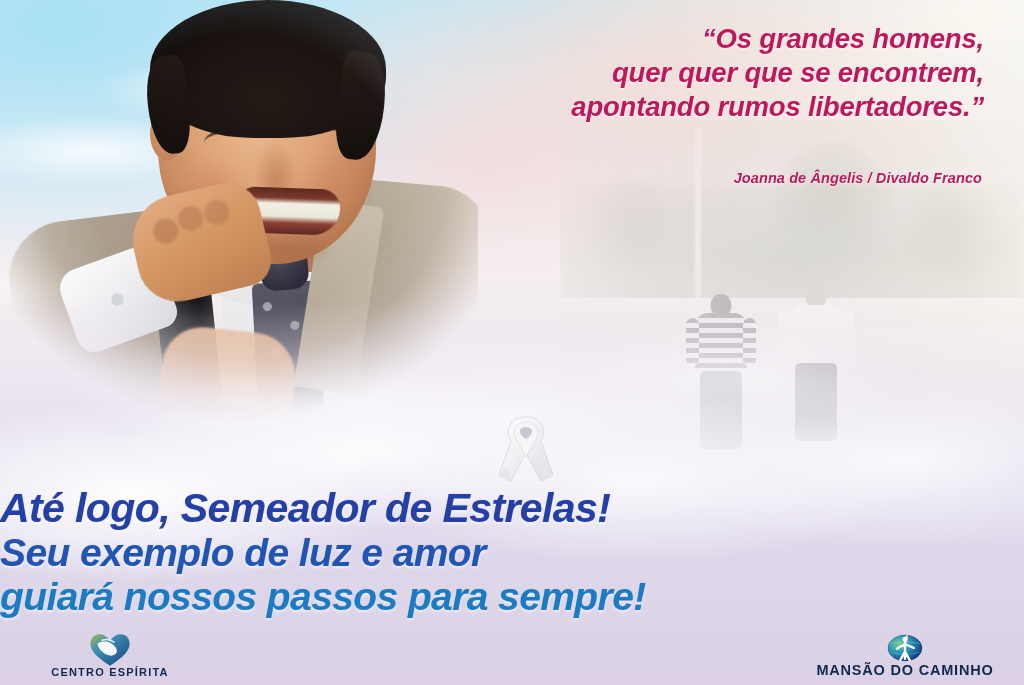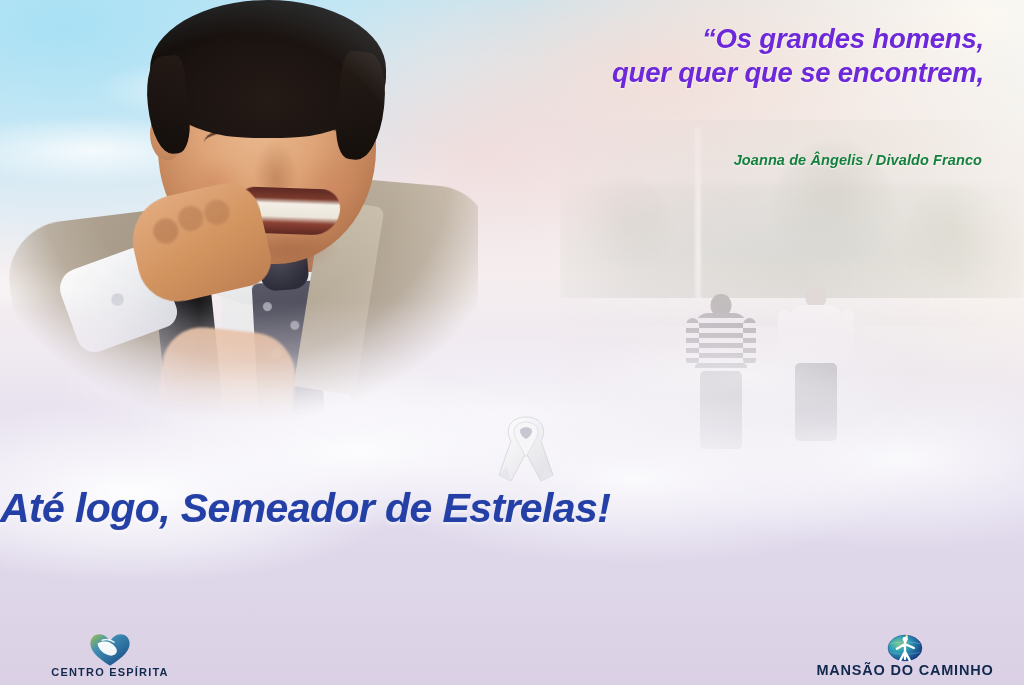--- a/index.html
+++ b/index.html
@@ -292,33 +292,33 @@
     transform: rotate(-6deg);
     border-radius: 3px;
   }
 
   
   .quote {
     position: absolute;
     right: 40px; top: 22px;
     width: 560px;
     text-align: right;
-    color: #6d28d9;
+    color: #be185d;
     font-style: italic;
     font-weight: bold;
     font-size: 27.5px;
     line-height: 34px;
     letter-spacing: -0.2px;
     text-shadow: 0 1px 2px rgba(255,255,255,0.75);
   }
   .quote-line { display: block; white-space: nowrap; }
   .attribution {
     position: absolute;
-    right: 42px; top: 152px;
-    color: #15803d;
+    right: 42px; top: 170px;
+    color: #be185d;
     font-style: italic;
     font-weight: bold;
     font-size: 14.5px;
     letter-spacing: 0.1px;
     text-shadow: 0 1px 2px rgba(255,255,255,0.8);
   }
 
   
   .ribbon-wrap { position:absolute; left: 489px; top: 409px; width: 74px; height: 80px; }
 
@@ -415,20 +415,21 @@
     <div class="pt hand-low"></div>
     <div class="pt cuff"></div>
     <div class="pt cuff-btn"></div>
     <div class="pt hand-up"></div>
     <div class="pt knuckles"></div>
   </div>
 
   <div class="quote">
     <span class="quote-line">“Os grandes homens,</span>
     <span class="quote-line">quer quer que se encontrem,</span>
+    <span class="quote-line">apontando rumos libertadores.”</span>
   </div>
   <div class="attribution">Joanna de Ângelis / Divaldo Franco</div>
 
   <div class="ribbon-wrap">
     <svg viewBox="0 0 74 80" width="74" height="80" aria-hidden="true">
       <defs>
         <linearGradient id="rb" x1="0" y1="0" x2="1" y2="1">
           <stop offset="0%" stop-color="#ffffff"></stop>
           <stop offset="48%" stop-color="#f0f0f2"></stop>
           <stop offset="100%" stop-color="#dedee4"></stop>
@@ -439,20 +440,22 @@
       </g>
       <path d="M37 13 C27 13 22 21 27 30 L37 48 L47 30 C52 21 47 13 37 13 Z" fill="#f6f6f8" stroke="#d5d5dc" stroke-width="0.6"></path>
       <path d="M31 22 C31 17 43 17 43 22 C43 27 37 30 37 30 C37 30 31 27 31 22 Z" fill="#b9b5c4" opacity="0.75"></path>
       <path d="M10 66 L18 58 L22 72 Z" fill="#e6e6ec"></path>
       <path d="M64 66 L56 58 L52 72 Z" fill="#e6e6ec"></path>
     </svg>
   </div>
 
   <div class="headline">
     <span class="hl-line hl-1">Até logo, Semeador de Estrelas!</span>
+    <span class="hl-line hl-2">Seu exemplo de luz e amor</span>
+    <span class="hl-line hl-3">guiará nossos passos para sempre!</span>
   </div>
 
   <div class="logo-block logo-left">
     <div class="logo-mark">
       <svg viewBox="0 0 64 52" width="56" height="34" aria-hidden="true">
         <defs>
           <linearGradient id="hg" x1="0" y1="0" x2="1" y2="1">
             <stop offset="0%" stop-color="#9ec04a"></stop>
             <stop offset="32%" stop-color="#3f8fb5"></stop>
             <stop offset="100%" stop-color="#14447e"></stop>

